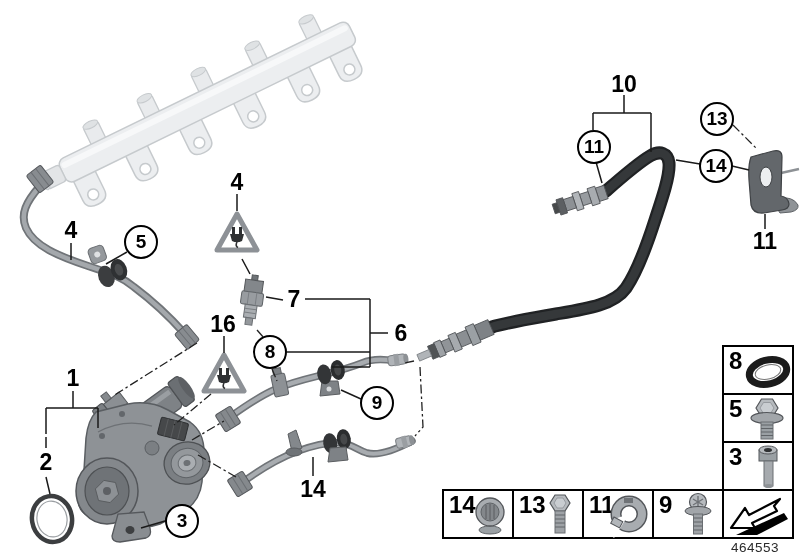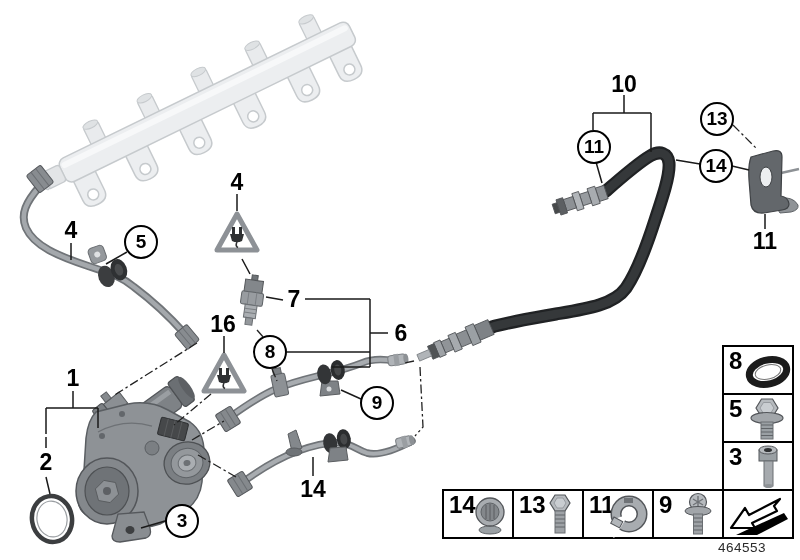--- a/index.html
+++ b/index.html
@@ -7,21 +7,21 @@
          font-family:"Liberation Sans", sans-serif;}
   .art{position:absolute;left:0;top:0;}
   .co{position:absolute;font-weight:bold;color:#000;transform:translate(-50%,-50%);
       text-align:right;user-select:none;}
   .plain{font-size:23px;line-height:1;}
   .circ{width:34px;height:34px;border:2.5px solid #000;border-radius:50%;background:#fff;
         font-size:19px;display:flex;align-items:center;justify-content:center;box-sizing:border-box;}
   .cell{position:absolute;background:#fff;border:2px solid #000;box-sizing:border-box;}
   .cell .num{position:absolute;left:5px;top:0;font-weight:bold;font-size:24px;color:#000;line-height:1.15;}
   .cell .ic{position:absolute;left:20px;top:1px;}
-  .pn{position:absolute;left:718px;top:540px;width:74px;text-align:left;
+  .pn{position:absolute;left:718px;top:540px;width:74px;text-align:center;
       font-size:13.5px;color:#2a2a2a;letter-spacing:.5px;}
 </style>
 </head>
 <body>
 
 <div class="stage">
 
 <svg class="art" width="800" height="560" viewBox="0 0 800 560">
 
   <g transform="translate(68,170) rotate(-26)">

